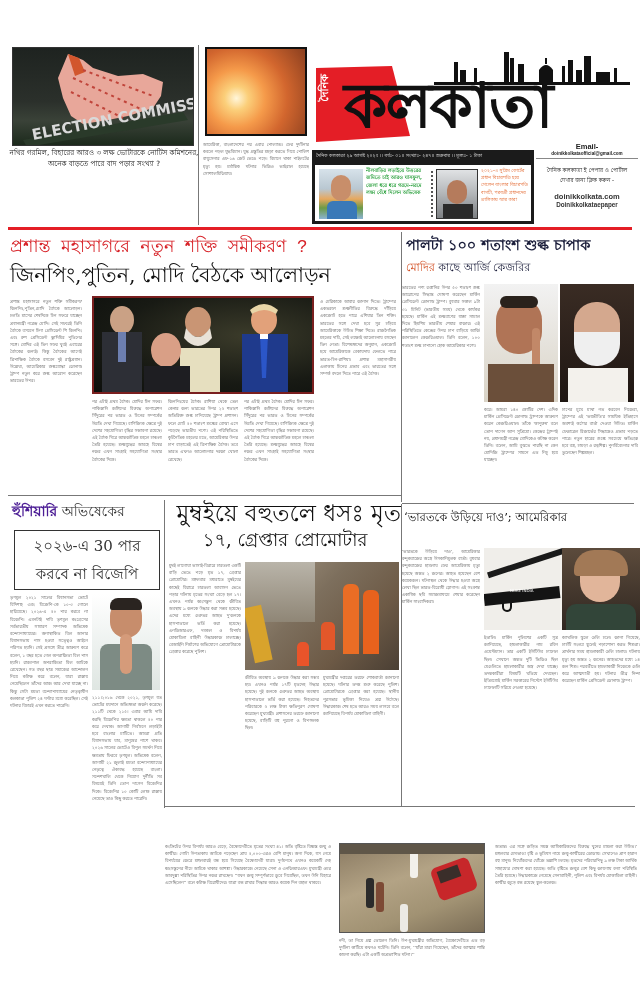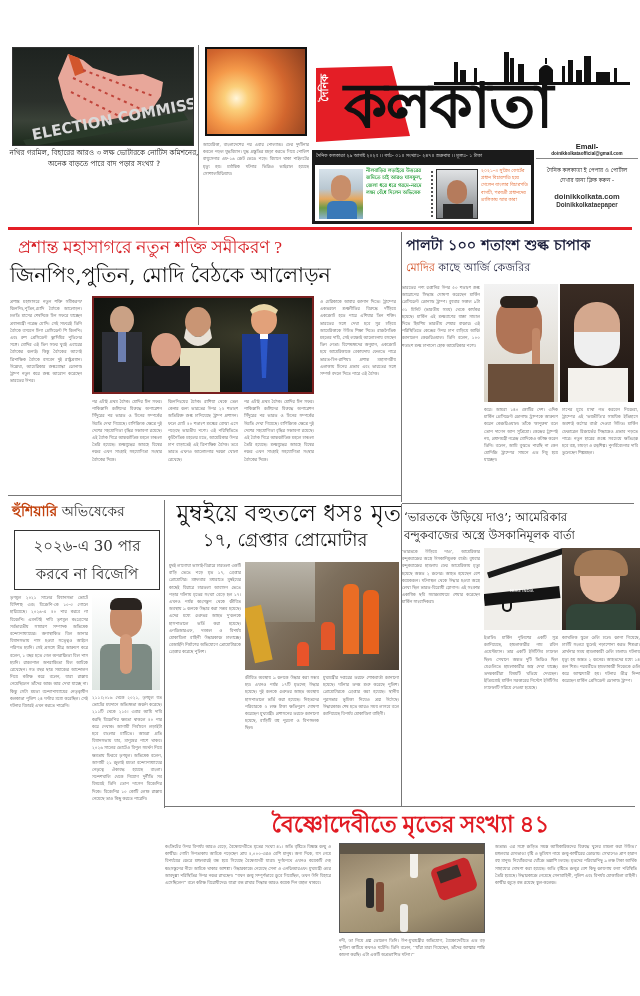--- a/index.html
+++ b/index.html
@@ -4,21 +4,21 @@
 <style>
   * { box-sizing: border-box; margin: 0; padding: 0; }
   html, body { width: 640px; height: 996px; background: #ffffff; overflow: hidden; }
   body { position: relative; font-family: "DejaVu Serif", serif; color: #222; }
   .abs { position: absolute; }
   .photo { position: absolute; overflow: hidden; }
   .body-text { font-family: "DejaVu Sans", sans-serif; font-size: 4.2px; line-height: 7.2px; color: #555; text-align: justify; overflow: hidden; }
   .rule-v { position: absolute; width: 1px; background: #777; }
   .rule-h { position: absolute; height: 1px; background: #777; }
   .red { color: #e0191e; }
-  .hl-red { font-family: Liberation Serif, serif; color: #d3161c; font-weight: bold; margin-left: 8px; }
+  .hl-red { font-family: Liberation Mono, monospace; color: #d3161c; font-weight: bold; }
   .hl-black { font-family: "DejaVu Serif", serif; color: #111; }
   .caption { font-family: "DejaVu Sans", sans-serif; font-size: 7.2px; line-height: 11px; text-align: center; color: #111; }
 </style>
 </head>
 <body>
 
 <div class="abs" style="left:0;top:0;width:640px;height:232px;">
 
   <div class="photo" style="left:12px;top:47px;width:182px;height:99px;background:linear-gradient(180deg,#1e2320 0%,#2b302b 55%,#3a4238 75%,#1c2a1c 100%);border:1px solid #333;">
     <svg width="182" height="99" viewBox="0 0 182 99">
@@ -156,21 +156,21 @@
 
   <div class="body-text abs" style="left:82px;top:174px;width:74px;height:92px;">করে। আমরা ১৪০ কোটির দেশ। এদিক মার্কিন প্রেসিডেন্ট ডোনাল্ড ট্রাম্পকে আক্রমণ করেন কেজরিওয়াল। তাঁকে 'কাপুরুষ' বলে তোপ দাগেন আপ সুপ্রিমো। কেন্দ্রের ট্রাম্পই নয়, প্রধানমন্ত্রী নরেন্দ্র মোদিকেও কটাক্ষ করেন তিনি। বলেন, আমি বুঝতে পারছি না কেন মোদিজি ট্রাম্পের সামনে এত নিচু হয়ে যাচ্ছেন।</div>
   <div class="body-text abs" style="left:160px;top:174px;width:76px;height:92px;">চাপের মুখে মাথা নত করবেন নিজেরা, ট্রাম্পের এই 'ভয়ভীতি'র সাময়িক ইতিহাসে অবশ্যই কঠোর বার্তা দেওয়া উচিত। মার্কিন ফেডারেল রিজার্ভের সিদ্ধান্তেও প্রভাব পড়তে পারে। নতুন হারের শুল্কে সবচেয়ে ক্ষতিগ্রস্ত হবে বস্ত্র, চামড়া ও রত্নশিল্প। পুনর্বিবেচনার দাবি তুলেছেন শিল্পমহল।</div>
 </div>
 
 <div class="rule-h" style="left:8px;top:495px;width:393px;"></div>
 <div class="rule-h" style="left:402px;top:503px;width:232px;"></div>
 
 <div class="abs" style="left:0;top:496px;width:164px;height:312px;">
   <div class="abs" style="left:12px;top:4px;width:150px;font-family:'DejaVu Serif',serif;font-size:14px;line-height:22px;white-space:nowrap;">
-    <span style="color:#c2410c;font-weight:bold;text-align:center;">হুঁশিয়ারি</span><span style="color:#333;margin-top:13px;"> অভিষেকের</span>
+    <span style="color:#4c1d95;font-weight:bold;text-align:center;">হুঁশিয়ারি</span><span style="color:#333;margin-top:13px;"> অভিষেকের</span>
   </div>
   <div class="abs" style="left:14px;top:34px;width:146px;height:60px;border:1.5px solid #333;font-family:'DejaVu Serif',serif;font-size:15px;line-height:28px;text-align:center;color:#333;padding-top:1px;">২০২৬-এ 30 পার করবে না বিজেপি</div>
 
   <div class="body-text abs" style="left:10px;top:98px;width:78px;height:212px;">তৃণমূল ২০২১ সালের বিধানসভা ভোটে বিদিশাহ এবং বিজেপি-কে ১০-৩ গোলে হারিয়েছে। ২০২৬-এ ৫০ পার করবে না বিজেপি। এমনটাই দাবি তৃণমূল কংগ্রেসের সর্বভারতীয় সাধারণ সম্পাদক অভিষেক বন্দ্যোপাধ্যায়ের। অনাস্থাকিত বিল আনার বিধানসভায় পাস হওয়া সত্ত্বেও আইনে পরিণত হয়নি। সেই প্রসঙ্গে তীব্র আক্রমণ করে বলেন, ১ বছর হতে গেল অপরাজিতা বিল পাস হয়নি। রাজ্যপাল অপরাজিতা বিল আটকে রেখেছেন। গত বছর ছাত্র সমাজের আন্দোলন নিয়ে কটাক্ষ করে বলেন, যারা রাস্তায় নেমেছিলেন তাঁদের আজ আর দেখা যাচ্ছে না। কিন্তু সেটা মমতা বন্দ্যোপাধ্যায়ের নেতৃত্বাধীন কলকাতা পুলিশ ২৪ ঘণ্টার মধ্যে করেছিল। সেই ঘটনার বিচারই এখন করতে পারেনি।</div>
 
   <div class="photo" style="left:92px;top:98px;width:68px;height:96px;background:linear-gradient(180deg,#ffffff 0%,#eef2f0 50%,#dfe6e2 100%);">
     <div style="position:absolute;left:18px;top:6px;width:32px;height:38px;border-radius:16px;background:#c78d6c;"></div>
     <div style="position:absolute;left:18px;top:4px;width:32px;height:12px;border-radius:8px 8px 2px 2px;background:#2a2420;"></div>
     <div style="position:absolute;left:8px;top:50px;width:52px;height:46px;background:#7d8b84;border-radius:8px 8px 0 0;"></div>
     <div style="position:absolute;left:28px;top:40px;width:12px;height:40px;background:#d59b7a;border-radius:6px;"></div>
@@ -195,21 +195,20 @@
     <div style="position:absolute;left:76px;top:60px;width:14px;height:28px;background:#e2572a;border-radius:5px 5px 0 0;"></div>
   </div>
   <div class="body-text abs" style="left:80px;top:178px;width:74px;height:124px;">জীবিত অবস্থায় ৯ জনকে উদ্ধার করা সম্ভব হয়। এখনও পর্যন্ত ১৭টি মৃতদেহ উদ্ধার হয়েছে। দুই জনকে গুরুতর আহত অবস্থায় হাসপাতালে ভর্তি করা হয়েছে। নিহতদের পরিবারকে ৫ লক্ষ টাকা ক্ষতিপূরণ ঘোষণা করেছেন মুখ্যমন্ত্রী। প্রশাসনের তরফে জানানো হয়েছে, বাড়িটি বহু পুরনো ও বিপজ্জনক ছিল।</div>
   <div class="body-text abs" style="left:158px;top:178px;width:76px;height:124px;">মুখ্যমন্ত্রীর দপ্তরের তরফে শোকবার্তা জানানো হয়েছে। ঘটনার তদন্ত শুরু করেছে পুলিশ। প্রোমোটারকে গ্রেপ্তার করা হয়েছে। স্থানীয় পুরসভার ভূমিকা নিয়েও প্রশ্ন উঠেছে। উদ্ধারকাজ শেষ হতে আরও সময় লাগবে বলে জানিয়েছে বিপর্যয় মোকাবিলা বাহিনী।</div>
 </div>
 
 <div class="rule-v" style="left:401px;top:504px;height:302px;"></div>
 
 <div class="abs" style="left:402px;top:504px;width:238px;height:300px;">
   <div class="abs hl-black" style="left:2px;top:4px;width:236px;font-size:11.5px;line-height:18px;white-space:nowrap;">‘ভারতকে উড়িয়ে দাও’; আমেরিকার</div>
-  <div class="abs hl-black" style="left:2px;top:22px;width:236px;font-size:11.5px;line-height:18px;white-space:nowrap;">বন্দুকবাজের অস্ত্রে উসকানিমূলক বার্তা</div>
 
   <div class="body-text abs" style="left:0px;top:44px;width:78px;height:250px;">‘ভারতকে উড়িয়ে দাও’, আমেরিকার বন্দুকবাজের অস্ত্রে উসকানিমূলক বার্তা। বুধবার বন্দুকবাজের হামলায় ফের আমেরিকায় মৃত্যু হয়েছে অন্তত ২ জনের। আহত হয়েছেন বেশ কয়েকজন। ঘটনাস্থল থেকে উদ্ধার হওয়া অস্ত্রে লেখা ছিল ভারত-বিরোধী স্লোগান। এই সংক্রান্ত একাধিক ছবি সমাজমাধ্যমে শেয়ার করেছেন মার্কিন সাংবাদিকরা।</div>
 
   <div class="photo" style="left:82px;top:44px;width:156px;height:82px;background:#f4f2ee;">
     <div style="position:absolute;left:0;top:0;width:76px;height:82px;background:#f0eeea;">
       <div style="position:absolute;left:2px;top:12px;width:80px;height:6px;background:#1a1a1a;transform:rotate(-18deg);"></div>
       <div style="position:absolute;left:0;top:42px;width:76px;height:12px;background:#141414;transform:rotate(-6deg);"></div>
       <div style="position:absolute;left:18px;top:52px;width:10px;height:12px;border:2px solid #141414;border-top:none;border-radius:0 0 6px 6px;"></div>
       <div style="position:absolute;left:26px;top:40px;font-family:'DejaVu Sans',sans-serif;font-size:4px;color:#fff;">NUKE INDIA</div>
     </div>
@@ -219,21 +218,20 @@
       <div style="position:absolute;left:4px;top:56px;width:70px;height:26px;background:#324539;border-radius:10px 10px 0 0;"></div>
     </div>
   </div>
   <div class="body-text abs" style="left:82px;top:130px;width:74px;height:164px;">ইতালি। মার্কিন পুলিশের একটি সূত্র জানিয়েছে, হামলাকারীর নাম রবিন ওয়েস্টম্যান। তার একটি ইউটিউব চ্যানেল ছিল। সেখানে অন্তত দুটি ভিডিও ছিল যেগুলিতে হামলাকারীর অস্ত্র দেখা যাচ্ছে। তদন্তকারীরা বিষয়টি খতিয়ে দেখছেন। ইতিমধ্যেই মার্কিন সরকারের নির্দেশে ইউটিউব চ্যানেলটি সরিয়ে নেওয়া হয়েছে।</div>
   <div class="body-text abs" style="left:160px;top:130px;width:78px;height:164px;">ক্যাথলিক স্কুলে গুলি চলে। জানা গিয়েছে, চার্চটি সংলগ্ন স্কুলেই পড়াশোনা করত শিশুরা। প্রার্থনার সময় হামলাকারী গুলি চালায়। ঘটনায় মৃত্যু হয় অন্তত ২ জনের। আহতদের মধ্যে ১৪ জন শিশু। পরবর্তীতে হামলাকারী নিজেকে গুলি করে আত্মঘাতী হয়। ঘটনার তীব্র নিন্দা করেছেন মার্কিন প্রেসিডেন্ট ডোনাল্ড ট্রাম্প।</div>
 </div>
 
 <div class="rule-h" style="left:165px;top:806px;width:470px;"></div>
 
 <div class="abs" style="left:165px;top:807px;width:475px;height:189px;">
-  <div class="abs hl-red" style="left:0;top:1px;width:475px;font-size:23px;line-height:34px;text-align:center;white-space:nowrap;color:#e11b23;">বৈষ্ণোদেবীতে মৃতের সংখ্যা ৪১</div>
 
   <div class="body-text abs" style="left:0px;top:36px;width:166px;height:140px;">কংক্রিটের উপর বিপর্যয় আরও বেড়ে, বৈষ্ণোদেবীতে মৃতের সংখ্যা ৪১। অতি বৃষ্টিতে বিধ্বস্ত জম্মু ও কাশ্মীর। গোটা উপত্যকায় আটকে পড়েছেন প্রায় ৫,০০০-এরও বেশি মানুষ। অন্য দিকে, ধস নেমে বিপর্যয়ের জেরে মঙ্গলবারই বন্ধ হয়ে গিয়েছে বৈষ্ণোদেবী যাত্রা। দুর্গমপথে এখনও কয়েকটি দেহ ধ্বংসস্তূপের নীচে আটকে থাকার আশঙ্কা। উদ্ধারকাজে নেমেছে সেনা ও এনডিআরএফ। মুখ্যমন্ত্রী ওমর আবদুল্লা পরিস্থিতির উপর নজর রাখছেন। ‘‘যখন জম্মু সম্পূর্ণভাবে ডুবে গিয়েছিল, তখন উনি বিহারে এসেছিলেন’’ বলে কটাক্ষ বিরোধীদের। যাত্রা বন্ধ রাখার সিদ্ধান্ত আরও কয়েক দিন বহাল থাকবে।</div>
 
   <div class="photo" style="left:174px;top:36px;width:146px;height:90px;background:linear-gradient(160deg,#8a7a62 0%,#b3a385 40%,#a19273 70%,#7b6d56 100%);border:1px solid #555;">
     <div style="position:absolute;left:94px;top:18px;width:40px;height:34px;background:#c7272a;border-radius:6px;transform:rotate(-20deg);"></div>
     <div style="position:absolute;left:98px;top:24px;width:22px;height:12px;background:#3a2e2a;transform:rotate(-20deg);"></div>
     <div style="position:absolute;left:70px;top:4px;width:8px;height:30px;background:#f2f0ea;border-radius:3px;"></div>
     <div style="position:absolute;left:26px;top:34px;width:8px;height:30px;background:#2b2b2b;border-radius:3px;"></div>
     <div style="position:absolute;left:36px;top:38px;width:8px;height:30px;background:#7d4a35;border-radius:3px;"></div>
     <div style="position:absolute;left:60px;top:60px;width:8px;height:28px;background:#eceae4;border-radius:3px;"></div>

